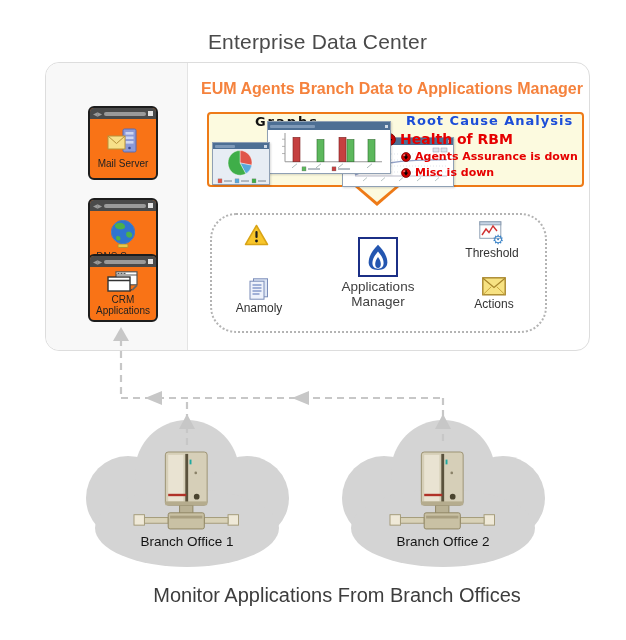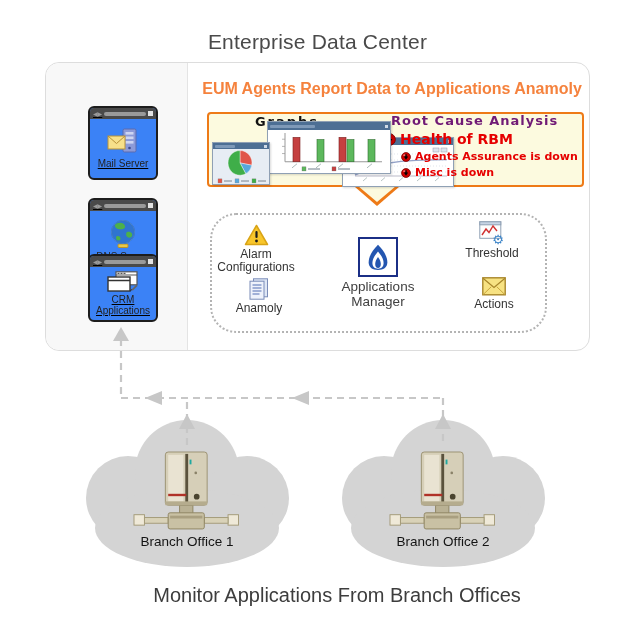--- a/index.html
+++ b/index.html
@@ -10,23 +10,23 @@
     font-size:21px;color:#4a4a4a;letter-spacing:.2px;}
   .bottom-title{position:absolute;left:0;top:584px;width:626px;text-align:center;
     font-size:20px;color:#3d3d3d;padding-left:24px;}
 
   .container{position:absolute;left:45px;top:62px;width:543px;height:287px;
     background:#fff;border:1px solid #ddd;border-radius:14px;}
   .left-panel{position:absolute;left:0;top:0;bottom:0;width:141px;background:#f8f8f8;
     border-right:1px solid #e4e4e4;border-radius:14px 0 0 14px;}
 
   
-  .server-card{position:absolute;left:88px;width:66px;background:#3b82f6;
+  .server-card{position:absolute;left:88px;width:66px;background:#f97316;
     border:2px solid #1d1d1d;border-radius:6px;overflow:hidden;
-    display:flex;flex-direction:column;text-decoration:underline;}
+    display:flex;flex-direction:column;}
   .win-titlebar{height:11px;background:#4a4a4a;display:flex;align-items:center;
     padding:0 3px;gap:2px;flex:none;}
   .win-nav{color:#9a9a9a;font-size:6px;line-height:6px;}
   .win-addr{flex:1;height:4px;background:#9a9a9a;border-radius:2px;}
   .win-btn{width:5px;height:5px;background:#e3e3e3;}
   .server-card .card-body{flex:1;display:flex;flex-direction:column;align-items:center;
     justify-content:center;gap:2px;padding:2px 1px;}
   .server-card .card-label{font-size:10px;line-height:11px;color:#222;text-align:center;}
 
   .eum-heading{position:absolute;left:196px;top:80px;width:392px;text-align:center;
@@ -52,22 +52,22 @@
   .mini-titlebar{height:7px;background:#4d6f94;display:flex;align-items:center;
     padding:0 2px;gap:2px;flex:none;}
   .mini-titlebar .seg{width:38%;height:3px;background:#7e99b8;border-radius:1px;}
   .mini-titlebar .dot{margin-left:auto;width:3px;height:3px;background:#cfdae6;}
   #mini-pie{left:212px;top:142px;width:56px;height:41px;z-index:5;background:#e7edf4;}
   #mini-bar{left:267px;top:121px;width:122px;height:51px;z-index:4;}
   #mini-line{left:342px;top:137px;width:110px;height:48px;z-index:3;}
   .mini-panel svg{display:block;flex:1;}
 
   
-  .rca-title{position:absolute;left:391px;top:113px;font-family:"DejaVu Sans",sans-serif;
-    font-size:13px;font-weight:bold;color:#701a75;letter-spacing:1px;z-index:3;}
+  .rca-title{position:absolute;left:406px;top:113px;font-family:"DejaVu Sans",sans-serif;
+    font-size:13px;font-weight:bold;color:#1d4ed8;letter-spacing:1px;z-index:3;}
   .rca-row{position:absolute;display:flex;align-items:center;gap:4px;z-index:3;
     font-family:"DejaVu Sans",sans-serif;font-weight:bold;color:var(--alert-red,#E60000);}
   #rca-root{left:383px;top:131px;font-size:14px;}
   #rca-sub1{left:401px;top:150px;font-size:11px;}
   #rca-sub2{left:401px;top:166px;font-size:11px;}
 
   
   .features-box{position:absolute;left:210px;top:213px;width:333px;height:116px;
     border:2px dotted #b3b3b3;border-radius:26px;z-index:1;}
   .feature{position:absolute;width:100px;display:flex;flex-direction:column;
@@ -154,21 +154,21 @@
           <rect x="16.5" y="1.8" width="2" height="1.2" fill="#555"></rect>
         <rect x="1" y="6" width="22" height="14" fill="#fff" stroke="#333" stroke-width="1.4"></rect>
         <line x1="1" y1="9.5" x2="23" y2="9.5" stroke="#333" stroke-width="1.4"></line>
         <path d="M24,19 L29.5,13.5 L30.5,15 L26,19.5 Z" fill="#666"></path>
         <line x1="23" y1="20" x2="25" y2="18.5" stroke="#333" stroke-width="1"></line>
       </svg>
       <div class="card-label">CRM Applications</div>
     </div>
   </div>
 
-  <div class="eum-heading">EUM Agents Report Data to Applications Anamoly</div>
+  <div class="eum-heading">EUM Agents Branch Data to Applications Manager</div>
 
   <div class="callout">
     <span class="tail-border"></span>
     <span class="tail-fill"></span>
   </div>
   <div class="graphs-title">Graphs</div>
 
   <div class="mini-panel" id="mini-line">
     <div class="mini-titlebar">
         <span class="seg"></span>
@@ -264,21 +264,20 @@
   </div>
 
   <div class="features-box"></div>
 
   <div class="feature" id="feature-alarm">
     <svg width="25" height="22" viewBox="0 0 25 22">
       <path d="M12.5,1.5 L23.5,20.5 L1.5,20.5 Z" fill="#F8C62B" stroke="#D9A416" stroke-width="1.5" stroke-linejoin="round"></path>
       <rect x="11.4" y="7" width="2.2" height="7" rx="1.1" fill="#1d1d1d"></rect>
       <circle cx="12.5" cy="17" r="1.4" fill="#1d1d1d"></circle>
     </svg>
-    <div class="f-label">Alarm Configurations</div>
   </div>
 
   <div class="feature" id="feature-anamoly">
     <svg width="20" height="22" viewBox="0 0 20 22">
       <rect x="4.5" y="0.8" width="14" height="18" fill="#dfe7f5" stroke="#7a8cb8"></rect>
       <rect x="1" y="3.2" width="14" height="18" fill="#eef2fb" stroke="#7a8cb8"></rect>
       <line x1="3.5" y1="7" x2="12.5" y2="7" stroke="#6c84c0" stroke-width="1.2"></line>
       <line x1="3.5" y1="10" x2="12.5" y2="10" stroke="#6c84c0" stroke-width="1.2"></line>
       <line x1="3.5" y1="13" x2="12.5" y2="13" stroke="#6c84c0" stroke-width="1.2"></line>
       <line x1="3.5" y1="16" x2="10.5" y2="16" stroke="#6c84c0" stroke-width="1.2"></line>

